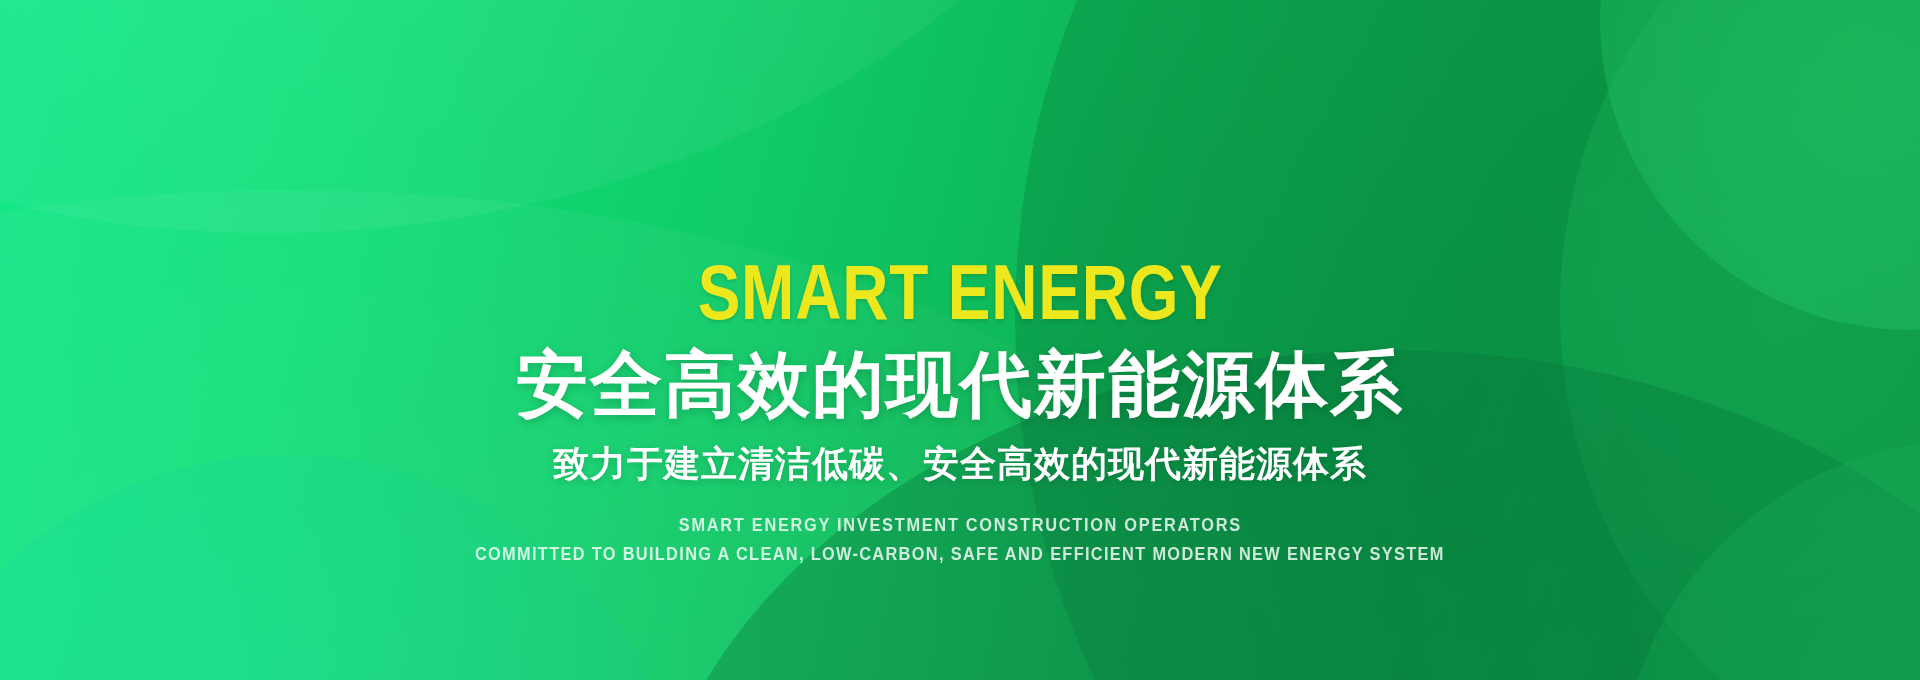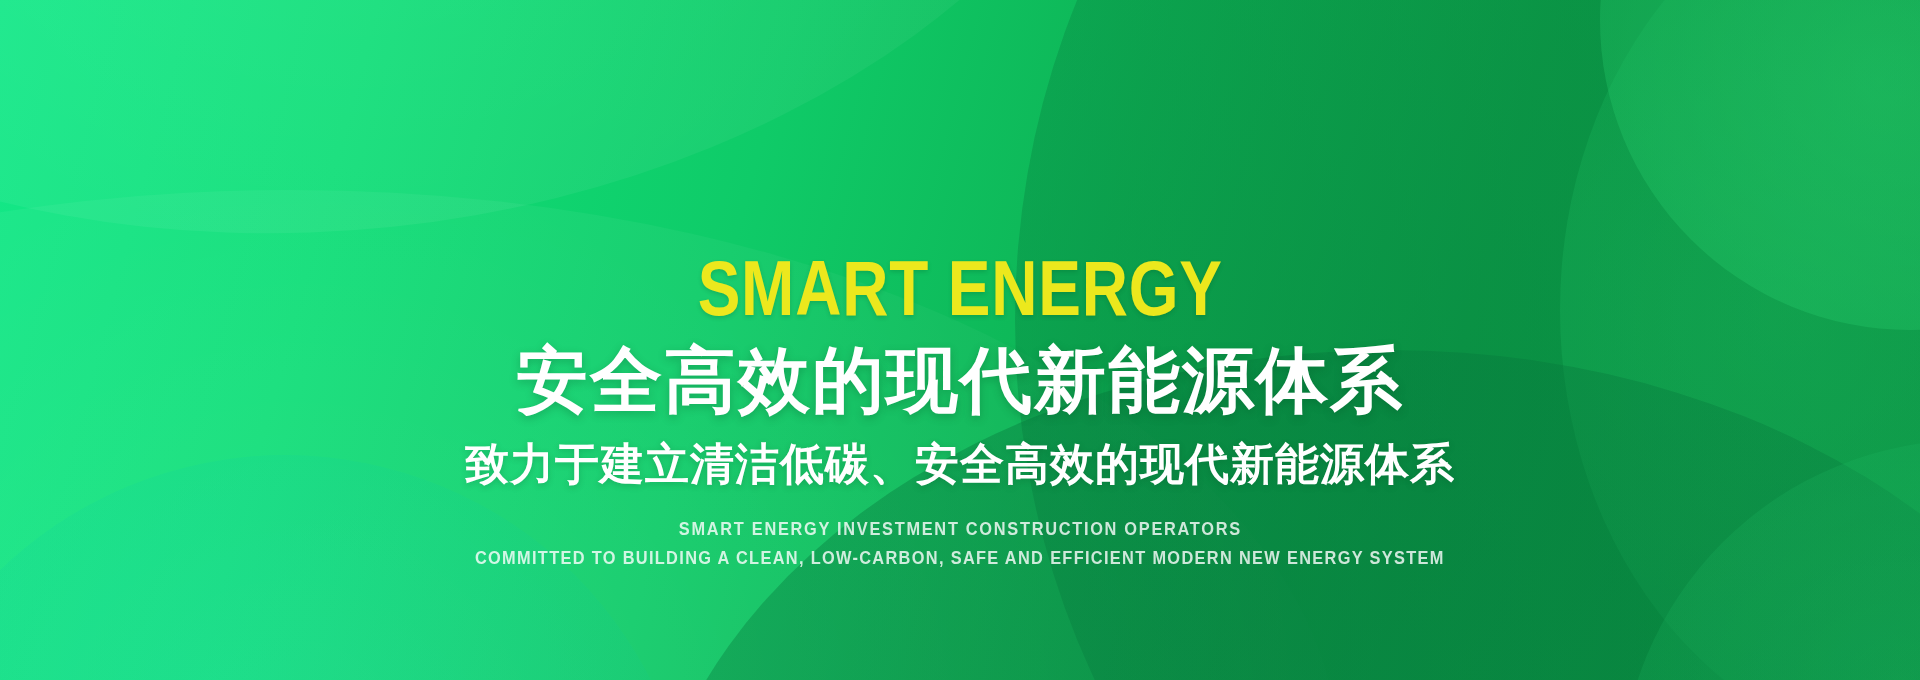--- a/index.html
+++ b/index.html
@@ -135,21 +135,21 @@
     line-height: 1.04;
     letter-spacing: 2px;
     color: #FFFFFF;
     text-shadow: 0 3px 8px rgba(0,70,30,0.26);
     white-space: nowrap;
   }
 
   #subhead-cn {
     margin-top: 22px;
     font-family: "Liberation Sans", "DejaVu Sans", sans-serif;
-    font-size: 44px;
+    font-size: 36px;
     font-weight: 700;
     line-height: 1.1;
     letter-spacing: 1px;
     color: #FFFFFF;
     text-shadow: 0 2px 6px rgba(0,70,30,0.22);
     white-space: nowrap;
   }
 
   .tagline {
     font-family: "Liberation Sans Narrow", "Liberation Sans", "DejaVu Sans Condensed", sans-serif;

